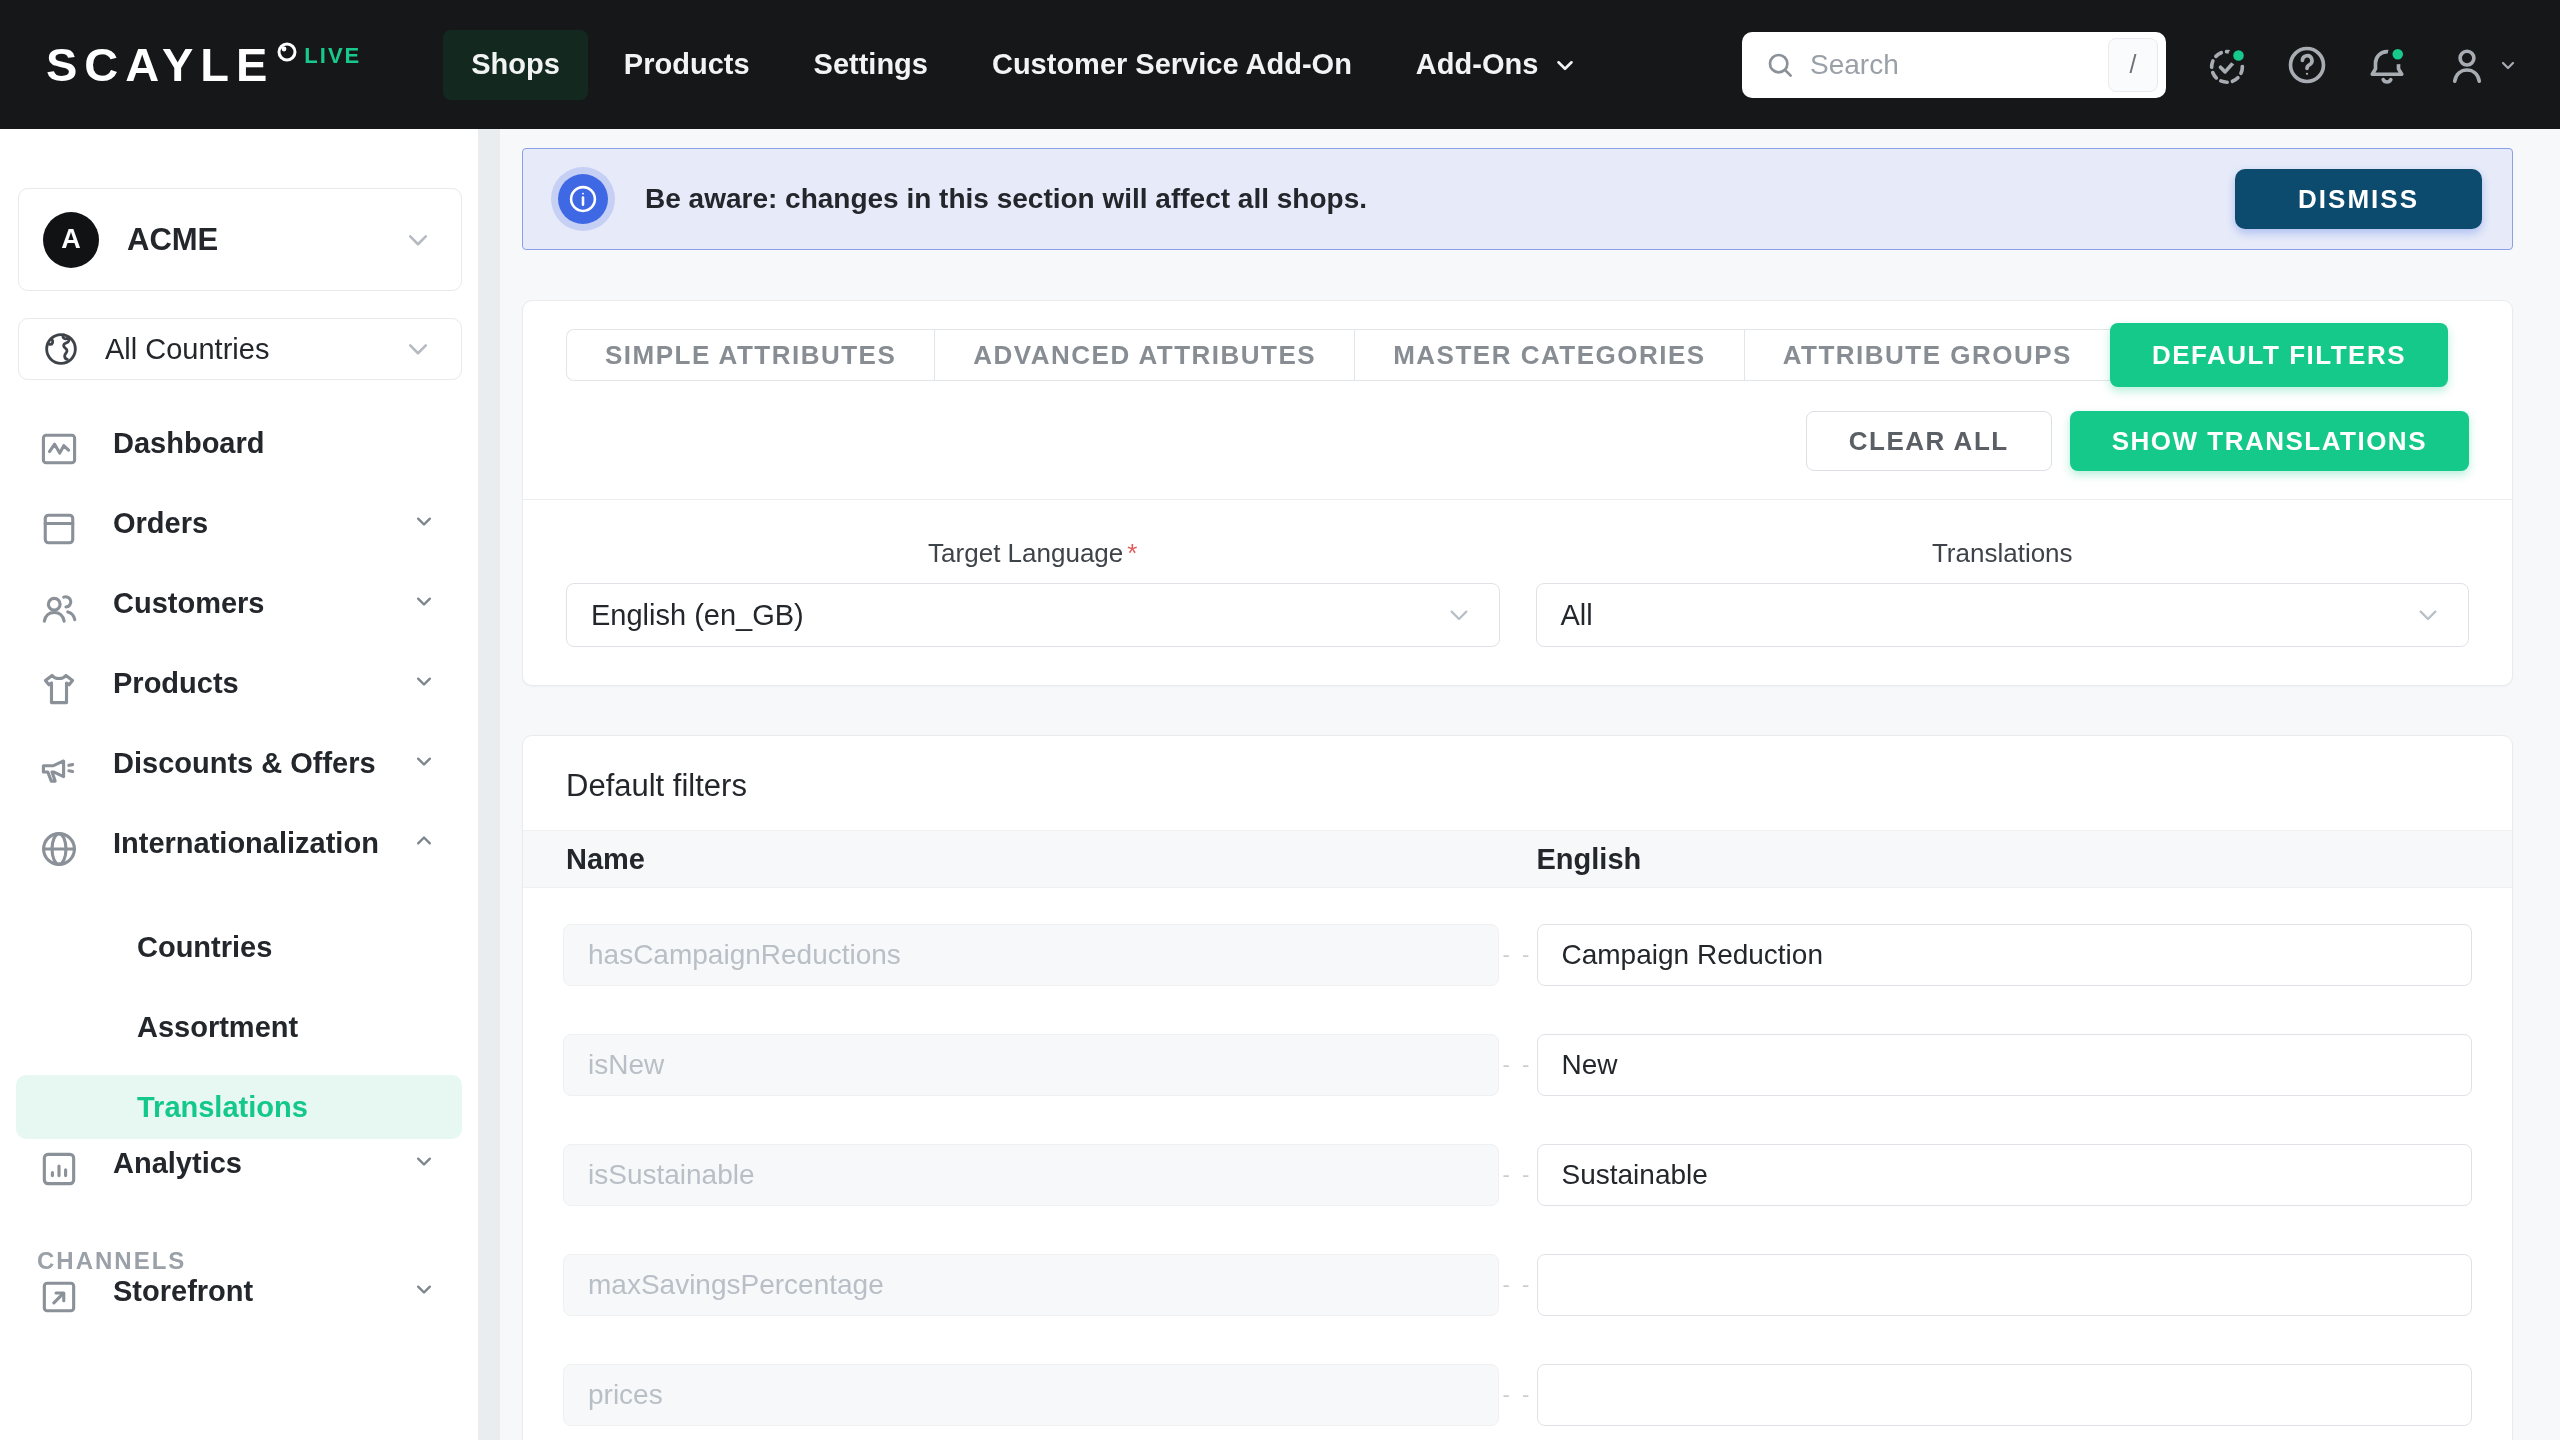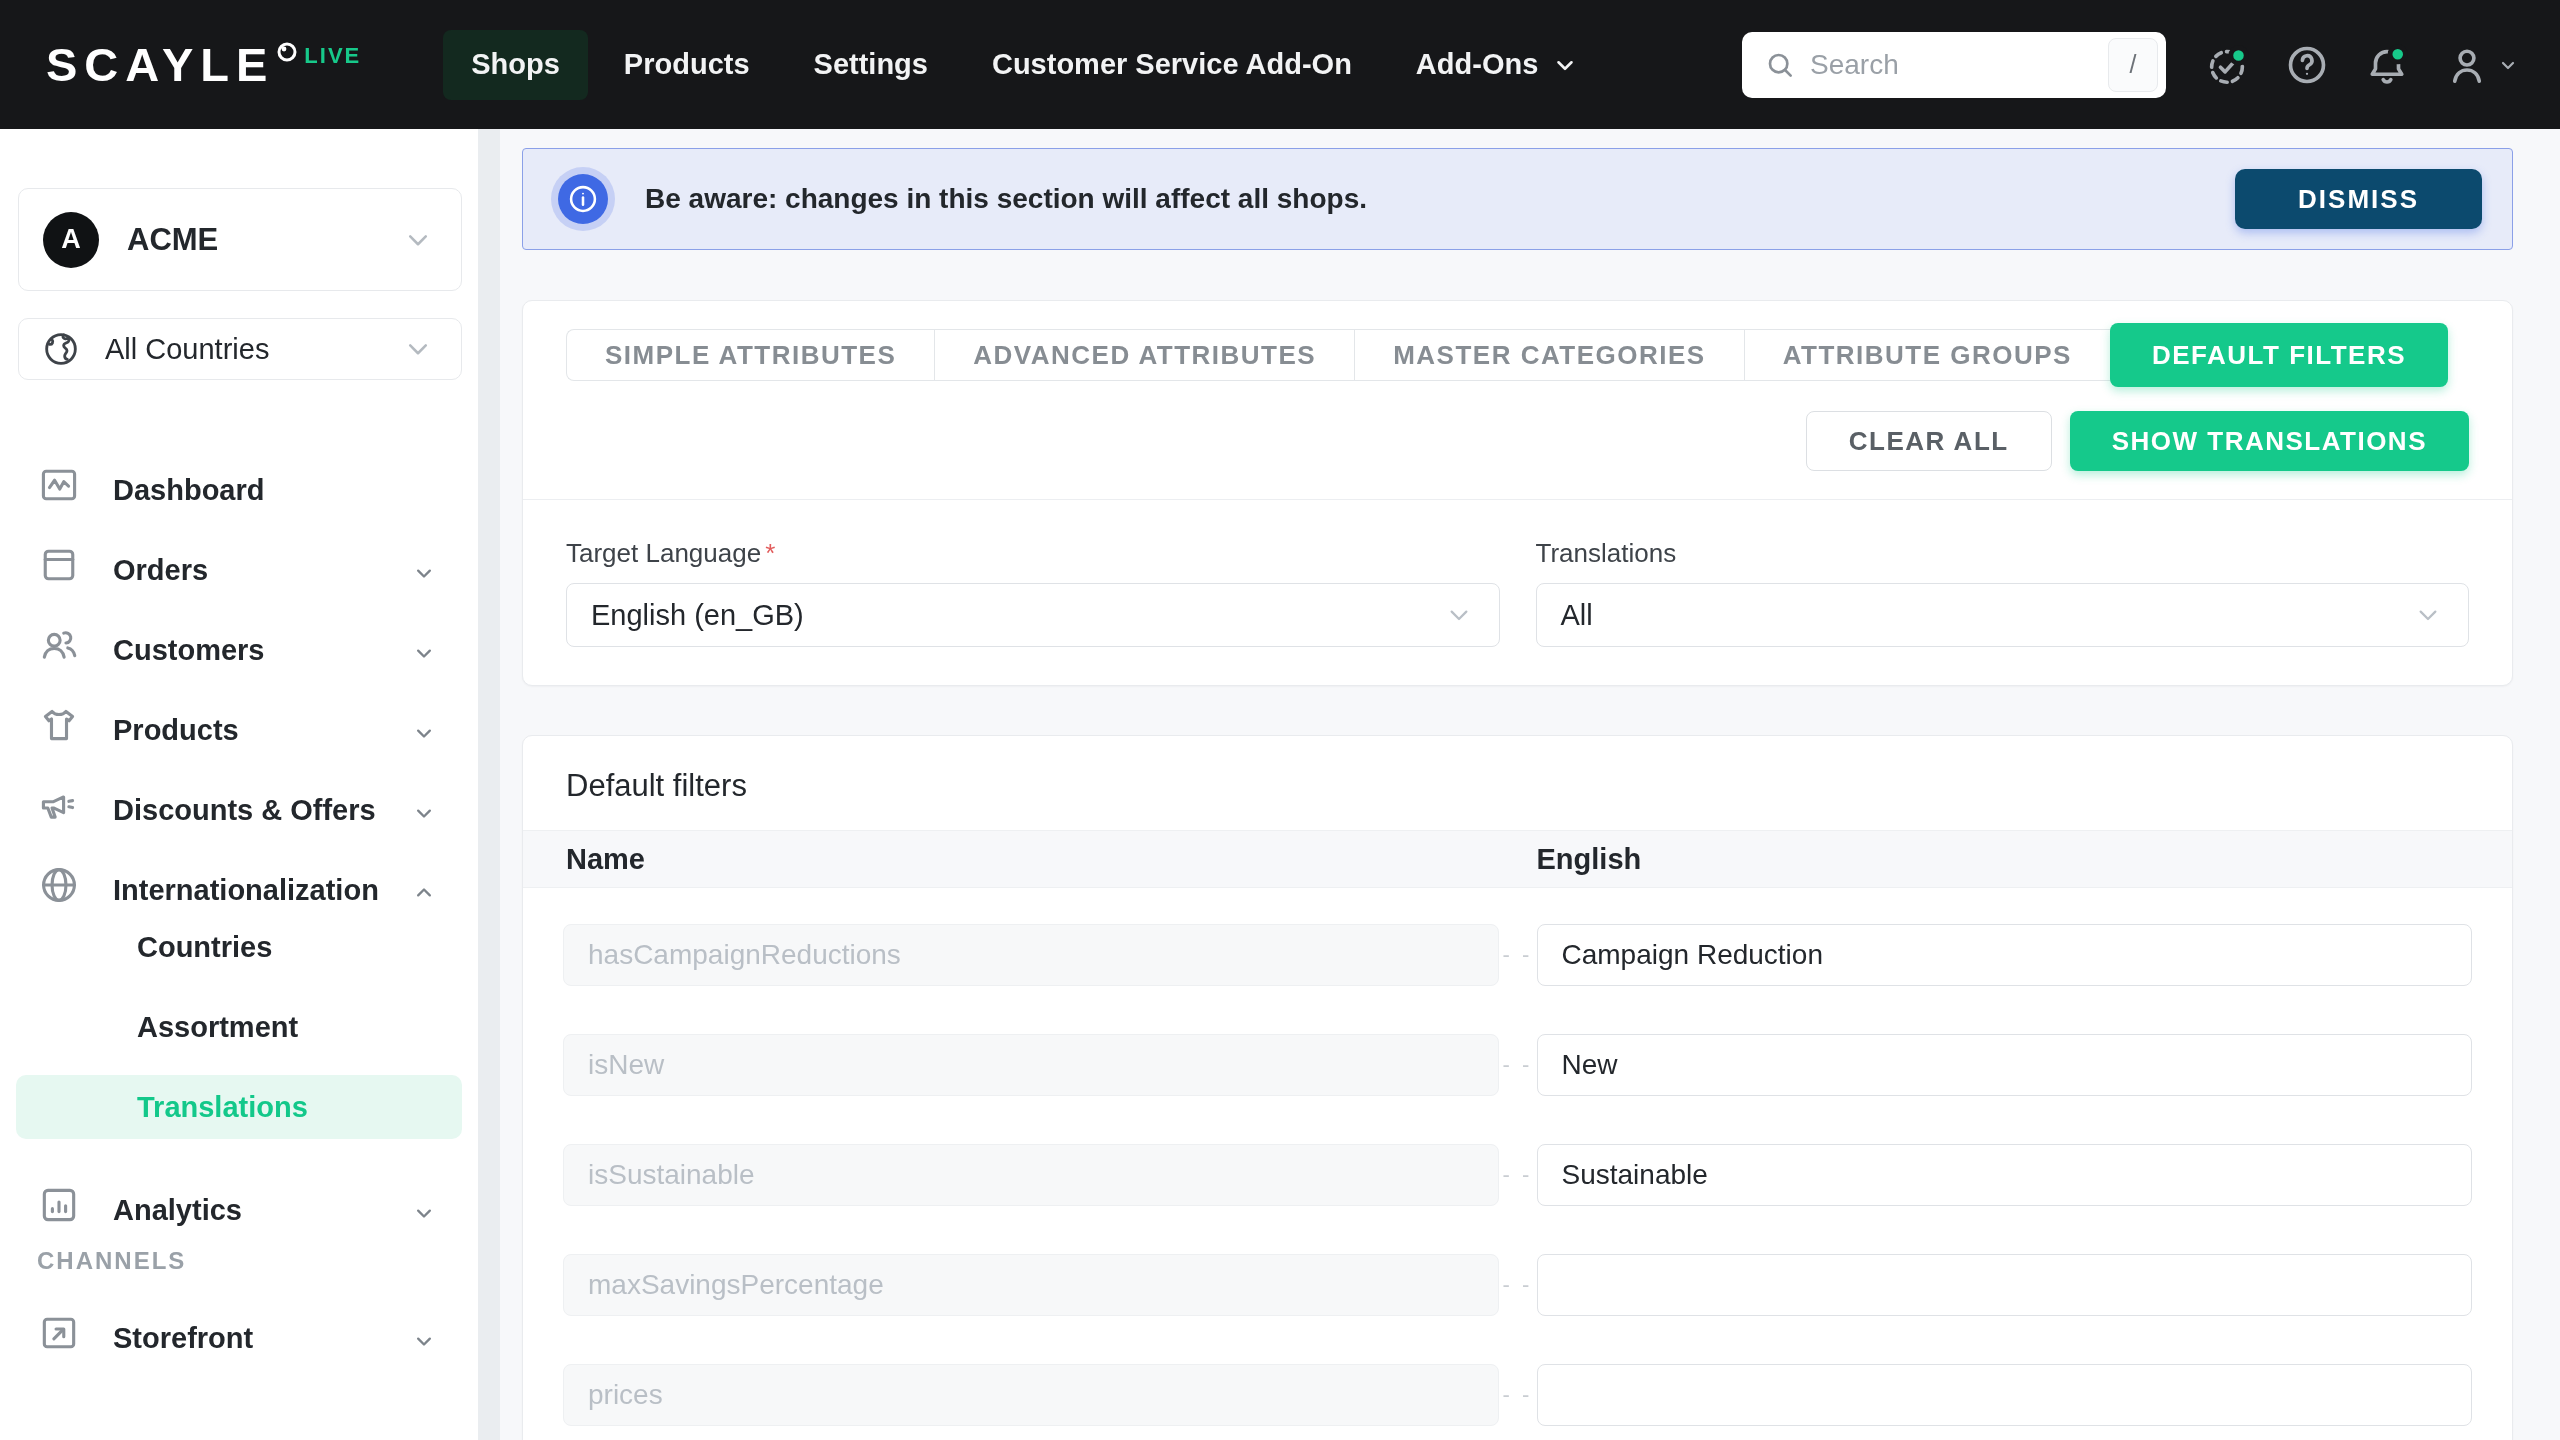--- a/index.html
+++ b/index.html
@@ -37,21 +37,21 @@
   .org-box { margin:59px 0 0 18px; width:444px; height:103px; border:1px solid #e7e9ec; border-radius:10px;
     display:flex; align-items:center; padding:0 26px 0 24px; cursor:pointer; background:#fff; }
   .avatar { width:56px; height:56px; border-radius:50%; background:#101214; color:#fff; font-size:27px;
     font-weight:700; display:flex; align-items:center; justify-content:center; flex:0 0 auto; }
   .org-name { margin-left:28px; font-size:31px; font-weight:700; }
   .box-chevron { margin-left:auto; }
   .scope-box { margin:27px 0 0 18px; width:444px; height:62px; border:1px solid #e7e9ec; border-radius:10px;
     display:flex; align-items:center; padding:0 26px 0 22px; cursor:pointer; background:#fff; }
   .scope-label { margin-left:24px; font-size:29px; font-weight:500; }
   .side-menu { margin-top:47px; }
-  .menu-item { height:80px; display:flex; align-items:flex-end; padding-left:37px; cursor:pointer; }
+  .menu-item { height:80px; display:flex; align-items:flex-start; padding-left:37px; cursor:pointer; }
   .menu-item .mi-label { margin-left:32px; font-size:29px; font-weight:600; }
   .menu-chevron { margin-left:auto; margin-right:40px; }
   .sub-item { height:80px; display:flex; align-items:center; padding-left:137px; cursor:pointer; }
   .sub-item .mi-label { font-size:29px; font-weight:600; }
   .sub-item.active-wrap { padding:0 0 0 16px; height:80px; }
   .active-pill { background:#e6f8f1; border-radius:10px; width:446px; height:64px; display:flex;
     align-items:center; padding-left:121px; }
   .active-pill .mi-label { color:#13c88a; font-size:29px; font-weight:700; }
   .section-label { margin:20px 0 0 37px; font-size:24px; font-weight:700; letter-spacing:2px; color:#9aa1a8; }
 
@@ -80,21 +80,21 @@
     box-shadow:0 4px 10px rgba(21,201,139,.3); white-space:nowrap; }
   .actions-row { display:flex; justify-content:flex-end; gap:18px; margin-top:24px; }
   .btn-secondary { height:60px; padding:0 42px; background:#fff; border:1px solid #dcdfe3; border-radius:8px;
     color:#5a6066; font-size:26px; font-weight:700; letter-spacing:1.5px; cursor:pointer;
     font-family:"Liberation Sans", sans-serif; }
   .btn-primary { height:60px; padding:0 42px; background:#15c98b; border:none; border-radius:8px; color:#fff;
     font-size:26px; font-weight:700; letter-spacing:1.5px; cursor:pointer;
     font-family:"Liberation Sans", sans-serif; box-shadow:0 4px 10px rgba(21,201,139,.3); }
   .divider { border-top:1px solid #eceef1; margin:28px -43px 0; }
   .form-row { display:flex; gap:36px; padding-top:38px; }
-  .field { flex:1; }
+  .field { flex:1;text-align:center; }
   .field-label { font-size:26px; color:#3e4349; margin-bottom:14px; }
   .req { color:#e25c5c; margin-left:4px; }
   .select { height:64px; border:1px solid #dfe2e6; border-radius:8px; display:flex; align-items:center;
     padding:0 24px; font-size:29px; color:#23272c; cursor:pointer; background:#fff; }
   .select .sel-chevron { margin-left:auto; }
 
   .card-filters { margin-top:49px; min-height:720px; border-radius:10px 10px 0 0; }
   .card-title { padding:32px 43px 26px; font-size:31px; color:#23272c; }
   .table-head { background:#f7f8fa; height:58px; display:flex; align-items:center; padding:0 43px;
     border-top:1px solid #eef0f2; border-bottom:1px solid #eef0f2; }

